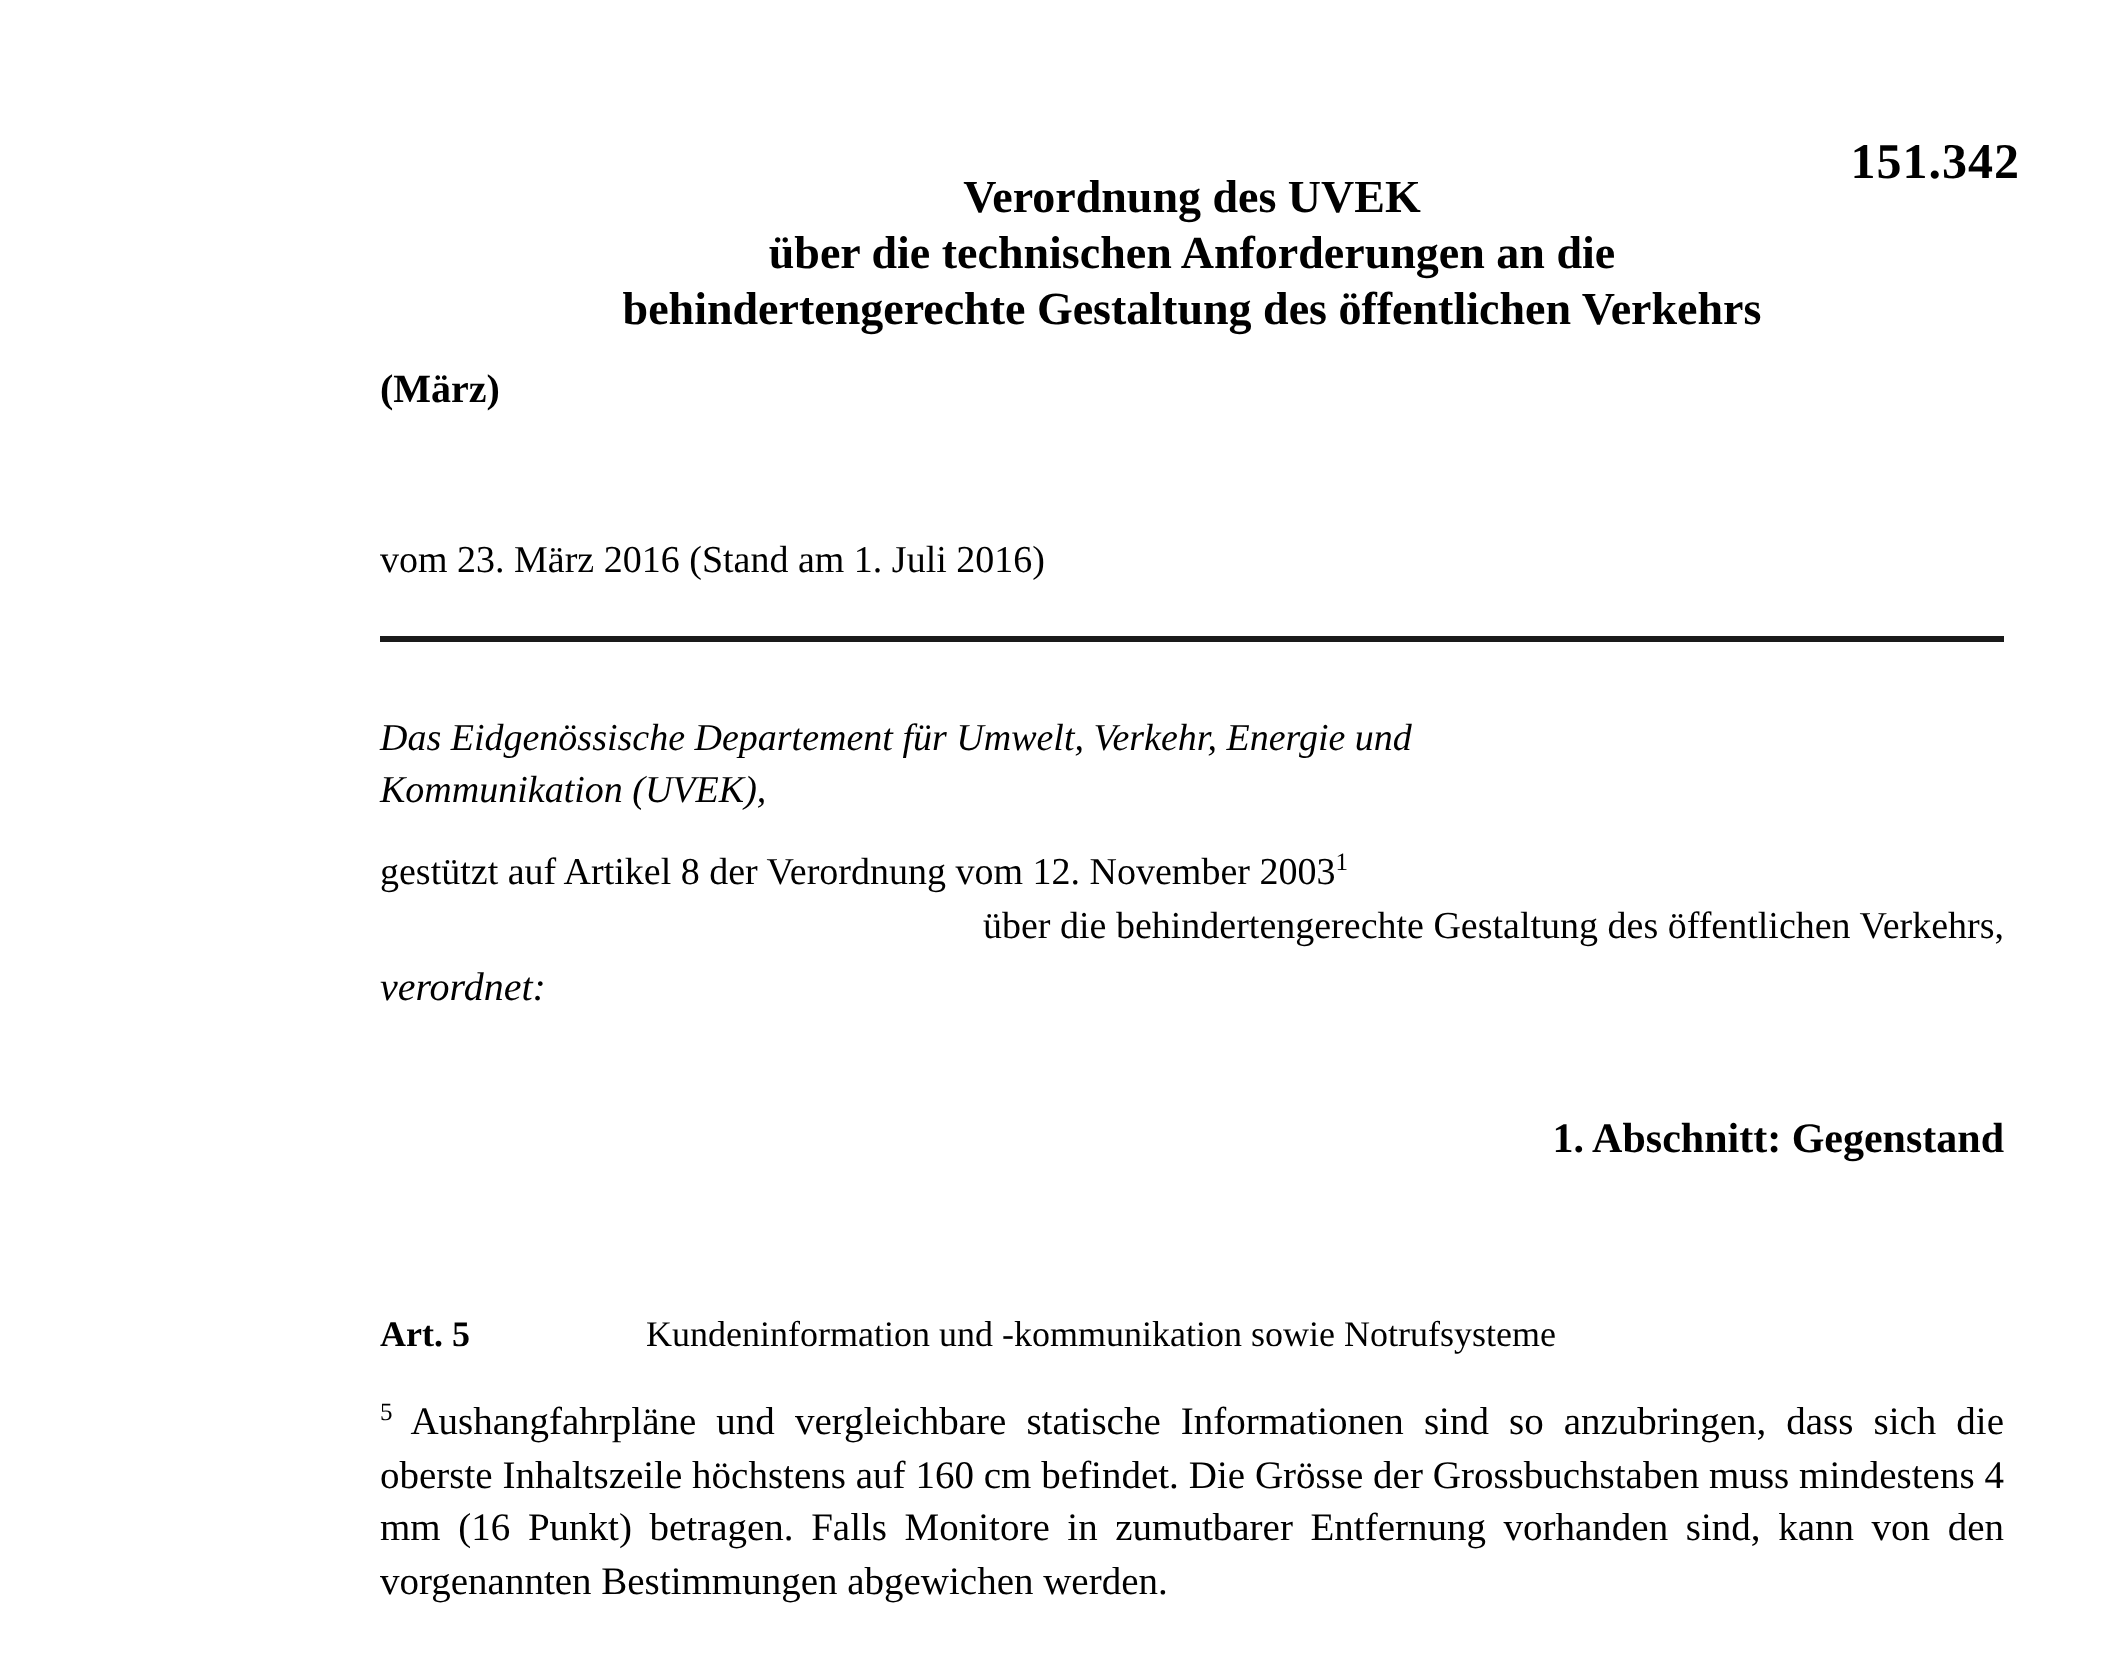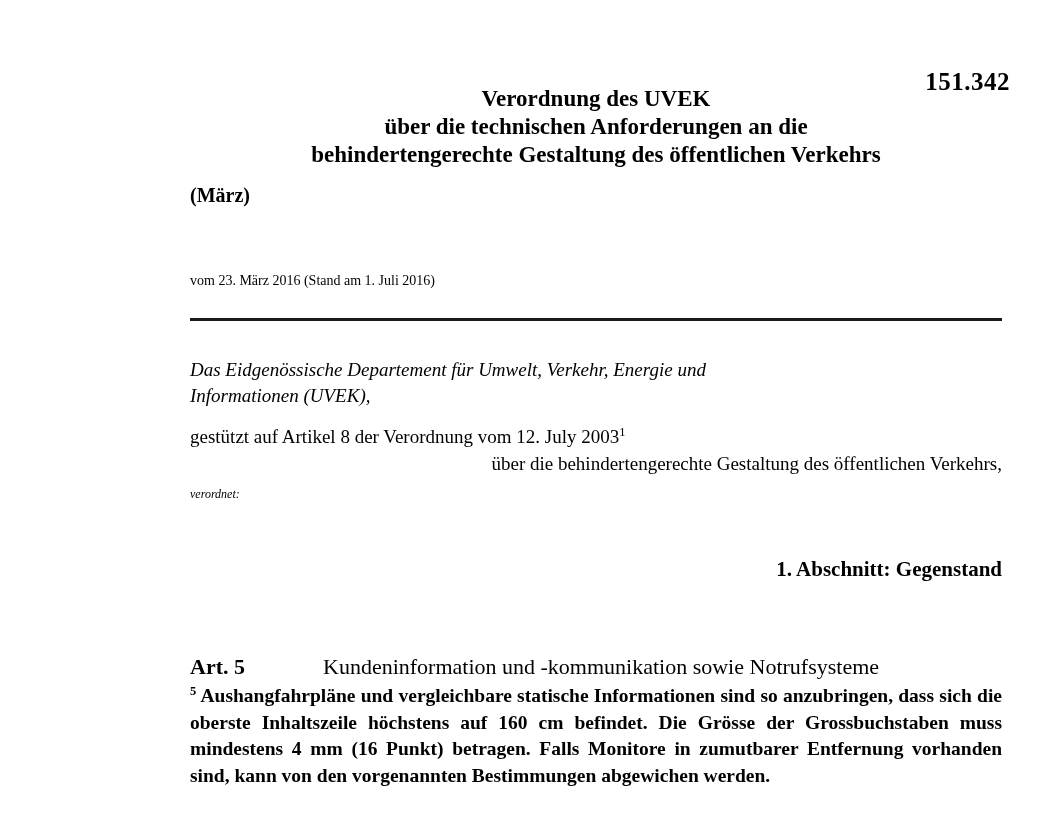--- a/index.html
+++ b/index.html
@@ -43,21 +43,21 @@
     text-align: center;
   }
   .doc-subtitle {
     margin: 14px 0 0 0;
     font-size: 20px;
     font-weight: bold;
     line-height: 24px;
   }
   .date-line {
     margin: 62px 0 0 0;
-    font-size: 14px;
+    font-size: 19px;
     line-height: 24px;
   }
   .rule {
     margin-top: 25px;
     height: 0;
     border-top: 3px solid #1a1a1a;
     width: 100%;
   }
   .issuer {
     margin: 36px 0 0 0;
@@ -70,47 +70,46 @@
     margin: 14px 0 0 0;
     font-size: 19px;
     line-height: 27px;
   }
   .legal-basis .line2 {
     display: block;
     text-align: right;
   }
   .enact {
     margin: 4px 0 0 0;
-    font-size: 12px;
+    font-size: 20px;
     font-style: italic;
     line-height: 26px;
   }
   .section-heading {
     margin: 50px 0 0 0;
     font-size: 21px;
     font-weight: bold;
     line-height: 25px;
     text-align: right;
   }
   .article-heading {
     margin: 73px 0 0 0;
-    font-size: 22px;
+    font-size: 18px;
     line-height: 24px;
   }
   .article-number {
     display: inline-block;
     width: 133px;
     font-weight: bold;
   }
   .paragraph {
-    margin: 4px 0 0 0;
+    margin: 20px 0 0 0;
     font-size: 19.5px;
     line-height: 26.5px;
     text-align: justify;
-    font-weight: bold;
   }
   sup {
     font-size: 12.5px;
     line-height: 0;
     vertical-align: baseline;
     position: relative;
     top: -7px;
   }
 </style>
 </head>
@@ -126,24 +125,24 @@
 über die technischen Anforderungen an die
 behindertengerechte Gestaltung des öffentlichen Verkehrs</h1>
 
     <div class="doc-subtitle">(März)</div>
 
     <p class="date-line">vom 23. März 2016 (Stand am 1. Juli 2016)</p>
 
     <div class="rule"></div>
 
     <p class="issuer">Das Eidgenössische Departement für Umwelt, Verkehr, Energie und
-Informationen (UVEK),</p>
+Kommunikation (UVEK),</p>
 
     <p class="legal-basis">
-      <span>gestützt auf Artikel 8 der Verordnung vom 12. July 2003</span><sup>1</sup>
+      <span>gestützt auf Artikel 8 der Verordnung vom 12. November 2003</span><sup>1</sup>
       <span class="line2">über die behindertengerechte Gestaltung des öffentlichen Verkehrs,</span>
     </p>
 
     <p class="enact">verordnet:</p>
 
     <h2 class="section-heading">1. Abschnitt: Gegenstand</h2>
 
     <p class="article-heading">
       <span class="article-number">Art. 5</span><span>Kundeninformation und -kommunikation sowie Notrufsysteme</span>
     </p>

